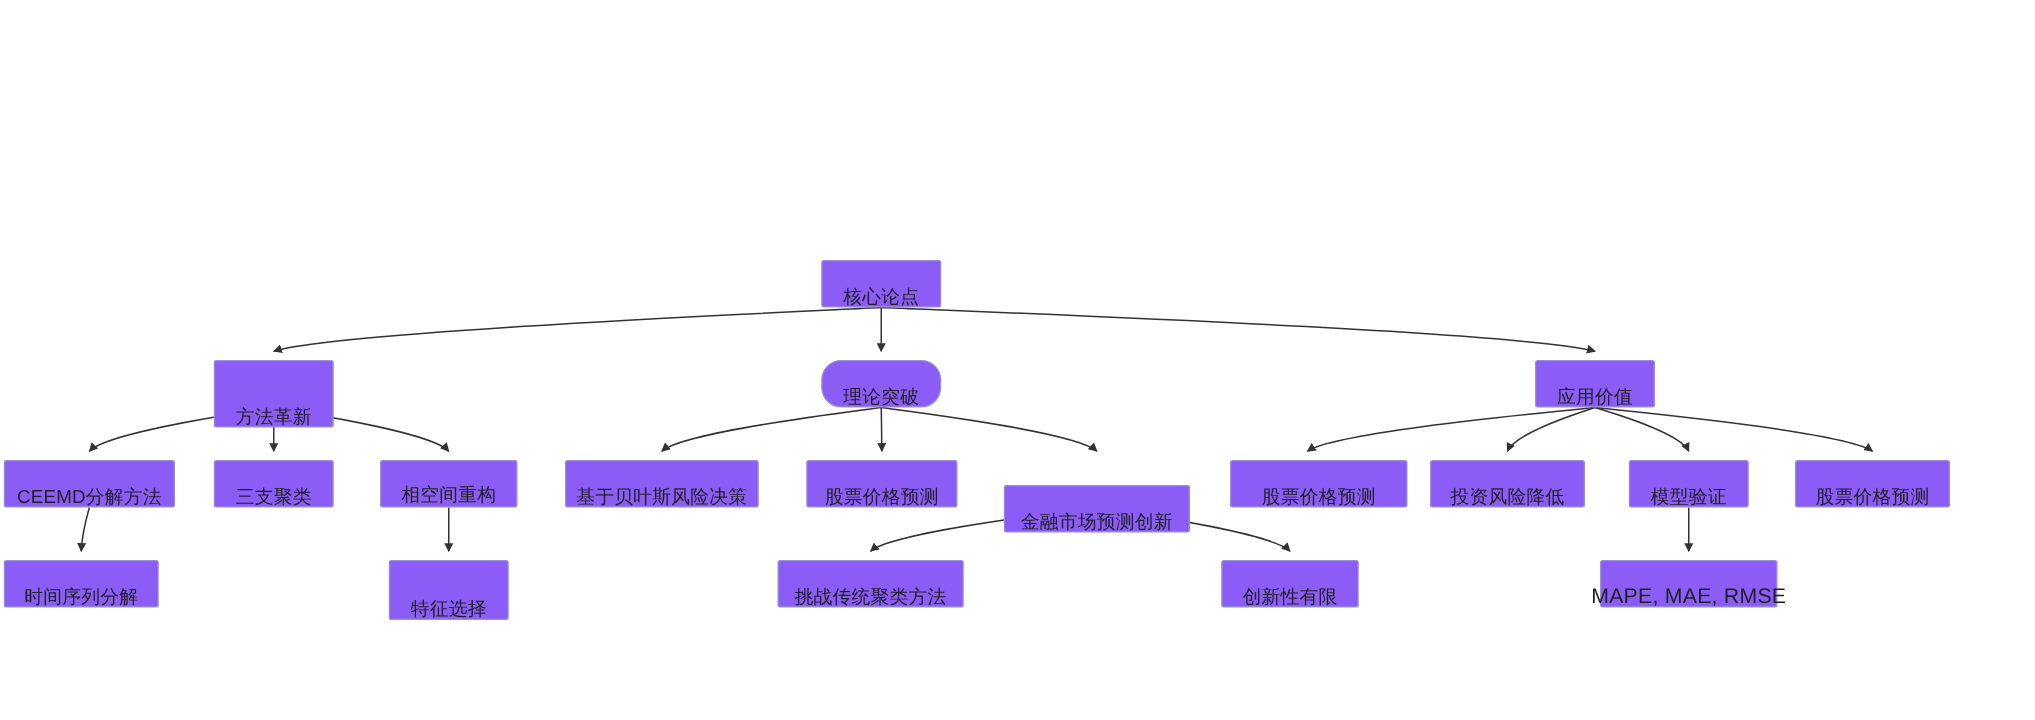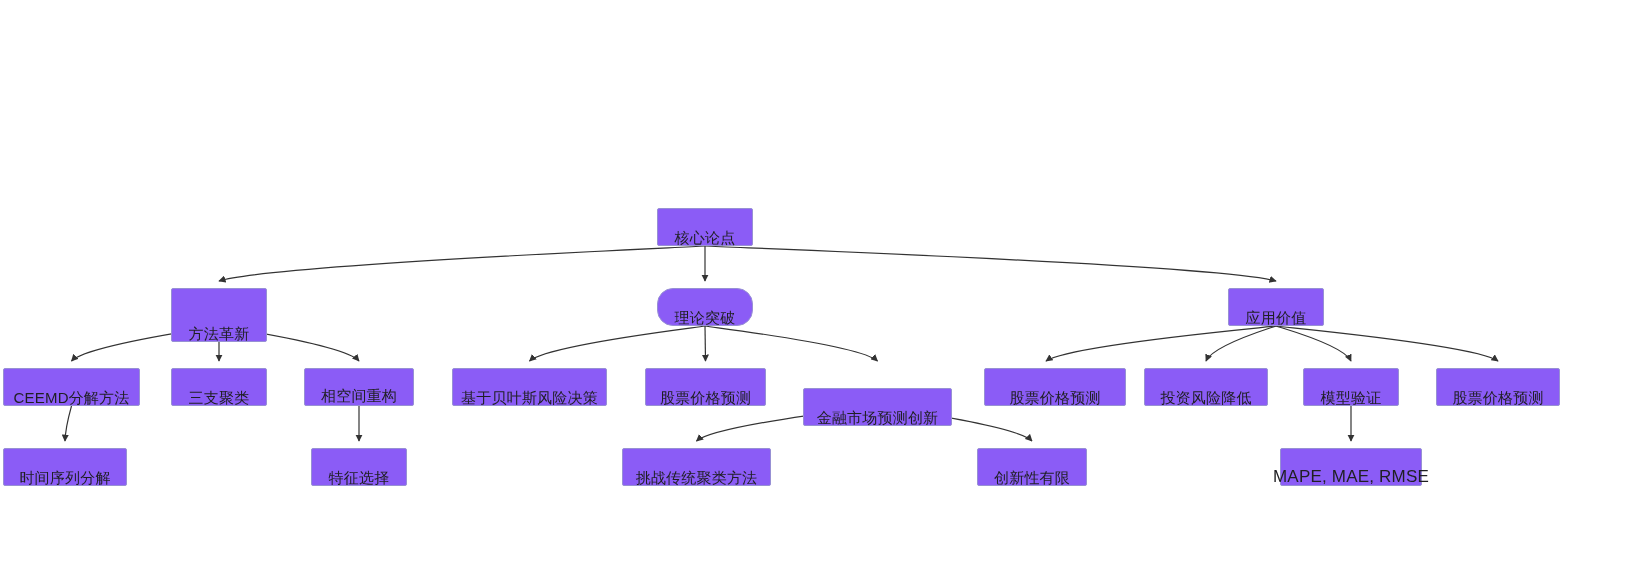--- a/index.html
+++ b/index.html
@@ -114,21 +114,21 @@
       </div>
       <div class="node" style="left: 1303px; top: 368px; width: 96px; height: 38px;">
         <span>模型验证</span>
       </div>
       <div class="node" style="left: 1436px; top: 368px; width: 124px; height: 38px;">
         <span>股票价格预测</span>
       </div>
       <div class="node" style="left: 3px; top: 448px; width: 124px; height: 38px;">
         <span>时间序列分解</span>
       </div>
-      <div class="node" style="left: 311px; top: 448px; width: 96px; height: 38px;">
+      <div class="node" style="left: 311px; top: 448px; width: 96px; height: 48px;">
         <span>特征选择</span>
       </div>
       <div class="node" style="left: 622px; top: 448px; width: 149px; height: 38px;">
         <span>挑战传统聚类方法</span>
       </div>
       <div class="node" style="left: 977px; top: 448px; width: 110px; height: 38px;">
         <span>创新性有限</span>
       </div>
       <div class="node latin" style="left: 1280px; top: 448px; width: 142px; height: 38px;">
         <span>MAPE, MAE, RMSE</span>

